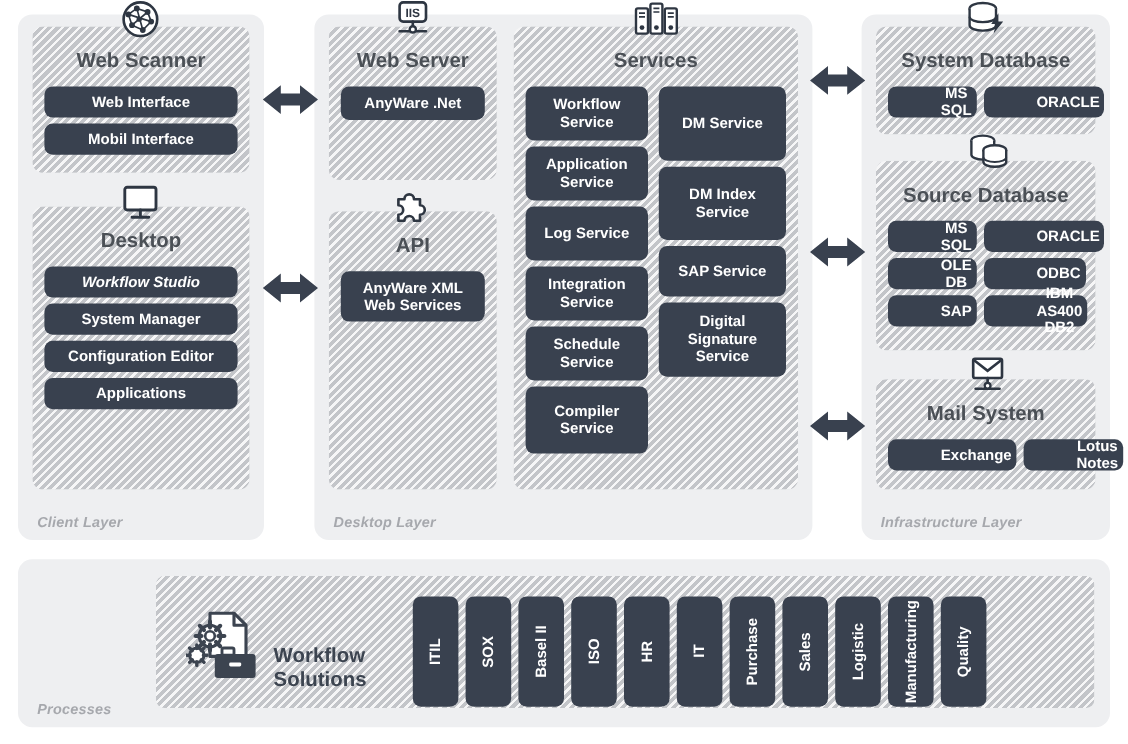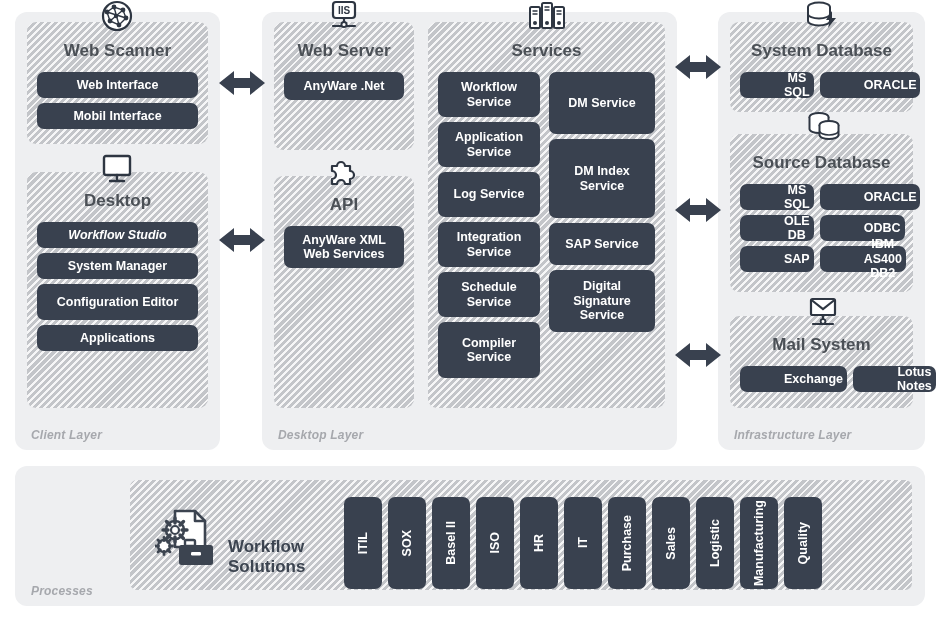--- a/index.html
+++ b/index.html
@@ -109,21 +109,21 @@
         <circle cx="16" cy="17" r="2.2"></circle>
       </g>
     </svg>
   </div>
 
   <div class="card" style="left:27px; top:172px; width:181px; height:236px;">
     <div class="card-title">Desktop</div>
     <div class="stack" style="top:50px;">
       <div class="pill" style="height:26px;font-style:italic;">Workflow Studio</div>
       <div class="pill" style="height:26px;">System Manager</div>
-      <div class="pill" style="height:36px;">Configuration Editor</div>
+      <div class="pill" style="height:26px;">Configuration Editor</div>
       <div class="pill" style="height:26px;">Applications</div>
     </div>
   </div>
   <div class="icon-top" style="left:96px; top:150px;">
     <svg width="32" height="30" viewBox="0 0 32 30">
       <rect x="3" y="2" width="26" height="19" rx="2" fill="#fff" stroke="#2e3642" stroke-width="2.4"></rect>
       <path d="M16 21 L16 26 M9 27 L23 27" stroke="#2e3642" stroke-width="2.4" stroke-linecap="round"></path>
     </svg>
   </div>
 
@@ -165,21 +165,21 @@
       <div class="pill" style="height:45px;">Workflow Service</div>
       <div class="pill" style="height:45px;">Application Service</div>
       <div class="pill" style="height:45px;">Log Service</div>
       <div class="pill" style="height:45px;">Integration Service</div>
       <div class="pill" style="height:45px;">Schedule Service</div>
       <div class="pill" style="height:56px;">Compiler Service</div>
     </div>
 
     <div style="position:absolute; left:121px; top:50px; width:106px; display:flex; flex-direction:column; gap:5px;">
       <div class="pill" style="height:62px;">DM Service</div>
-      <div class="pill" style="height:79px;">DM Index Service</div>
+      <div class="pill" style="height:61px;">DM Index Service</div>
       <div class="pill" style="height:42px;">SAP Service</div>
       <div class="pill" style="height:62px;">Digital Signature Service</div>
     </div>
   </div>
   <div class="icon-top" style="left:526px; top:-2px;">
     <svg width="40" height="32" viewBox="0 0 40 32">
       <g fill="#fff" stroke="#2e3642" stroke-width="2">
         <rect x="3" y="7" width="10" height="21" rx="1.5"></rect>
         <rect x="15" y="3" width="10" height="25" rx="1.5"></rect>
         <rect x="27" y="7" width="10" height="21" rx="1.5"></rect>

